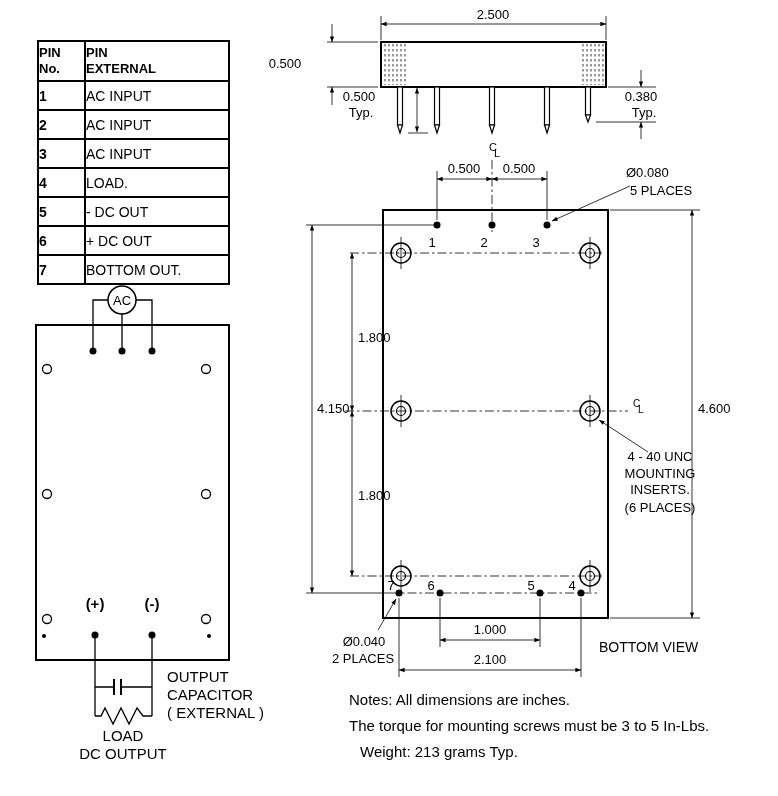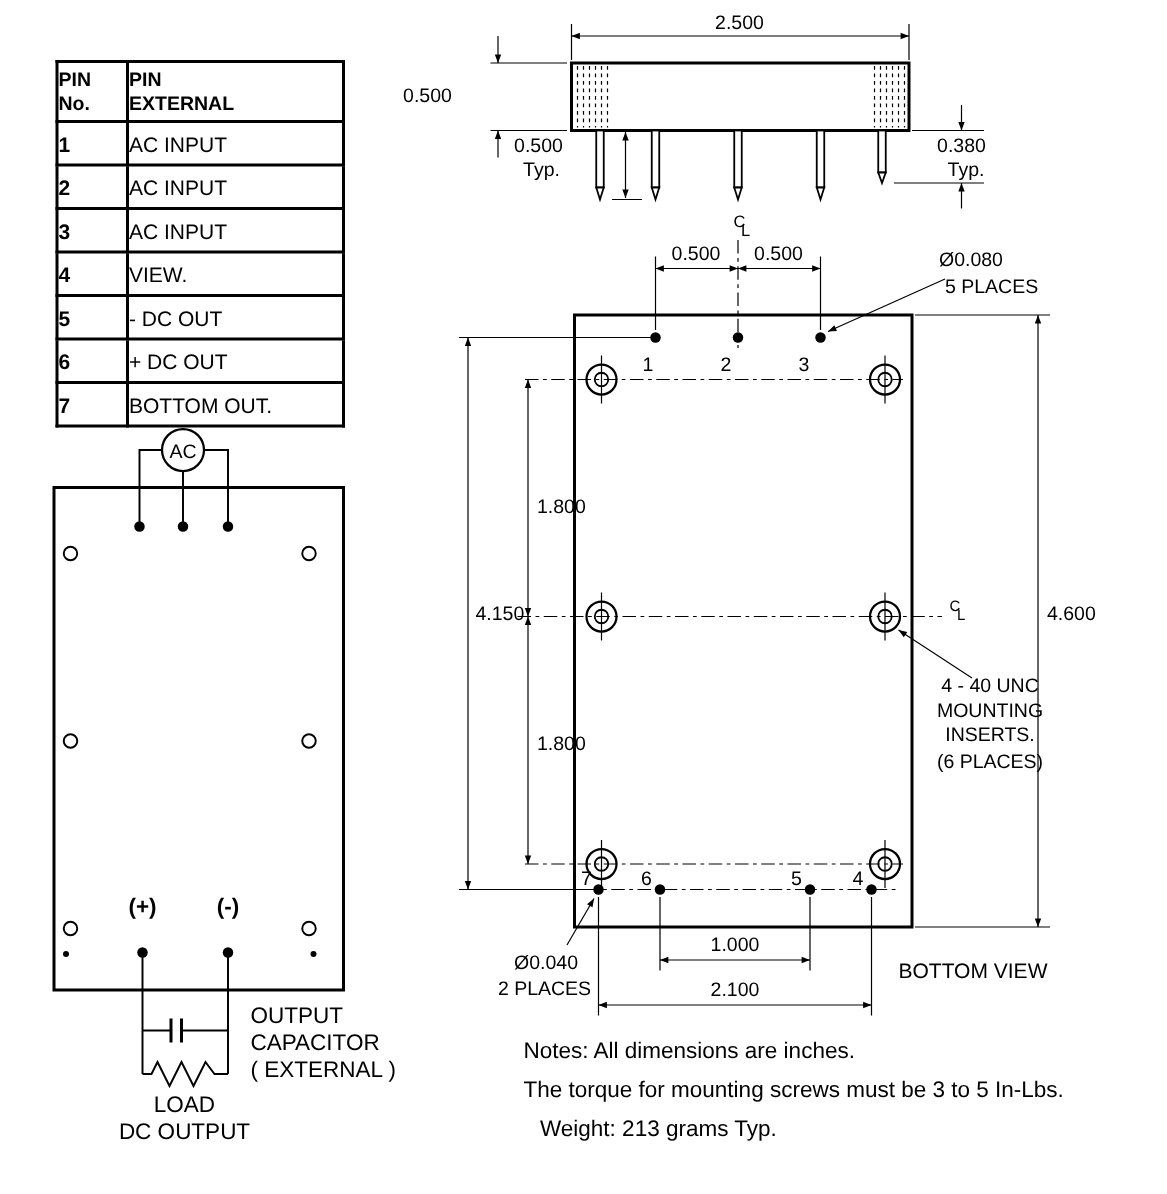--- a/index.html
+++ b/index.html
@@ -59,21 +59,21 @@
       <tr>
         <td class="no">2</td>
         <td>AC INPUT</td>
       </tr>
       <tr>
         <td class="no">3</td>
         <td>AC INPUT</td>
       </tr>
       <tr>
         <td class="no">4</td>
-        <td>VIEW.</td>
+        <td>LOAD.</td>
       </tr>
       <tr>
         <td class="no">5</td>
         <td>- DC OUT</td>
       </tr>
       <tr>
         <td class="no">6</td>
         <td>+ DC OUT</td>
       </tr>
       <tr>

